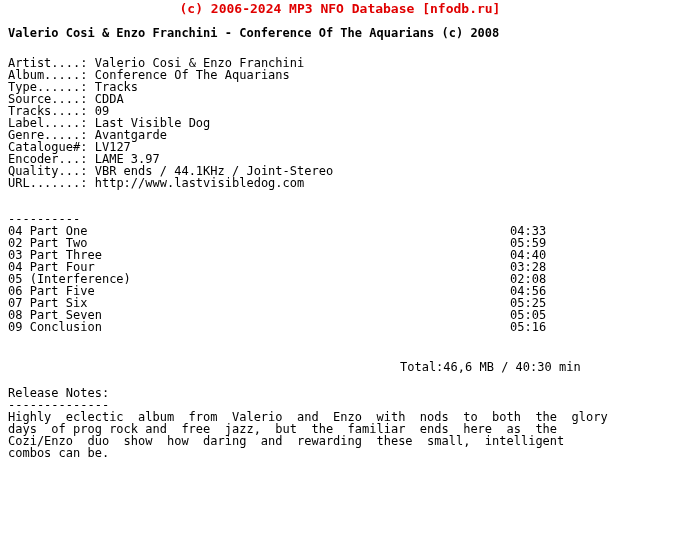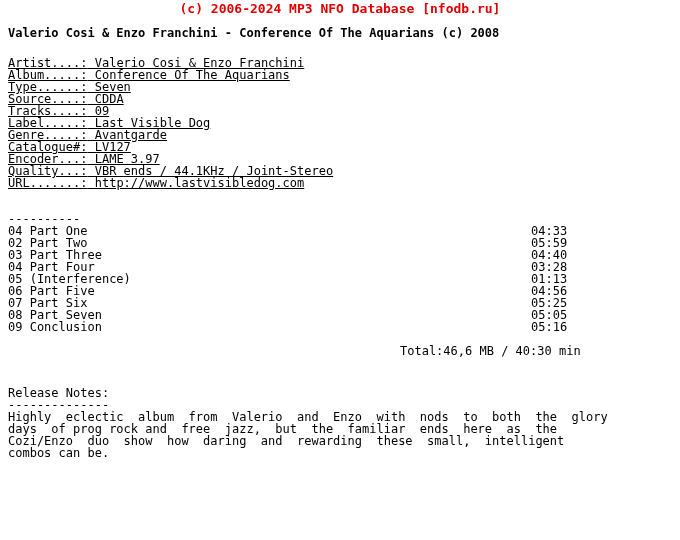--- a/index.html
+++ b/index.html
@@ -48,21 +48,20 @@
   .title-line {
     white-space: pre;
     height: 12px;
     line-height: 12px;
     font-weight: bold;
   }
   .meta-row {
     white-space: pre;
     height: 12px;
     line-height: 12px;
-    text-decoration: underline;
   }
   .meta-key {
     white-space: pre;
   }
   .meta-val {
     white-space: pre;
   }
   .section-head {
     white-space: pre;
     height: 12px;
@@ -77,35 +76,35 @@
     position: relative;
     white-space: pre;
     height: 12px;
     line-height: 12px;
   }
   .track-left {
     white-space: pre;
   }
   .track-time {
     position: absolute;
-    left: 523px;
+    left: 502px;
     top: 0;
     white-space: pre;
     text-align: center;
   }
   .total-row {
     position: relative;
     height: 12px;
     line-height: 12px;
     white-space: pre;
   }
   .total-text {
     position: absolute;
     left: 392px;
-    top: 0;
+    top: 16px;
     white-space: pre;
   }
   .notes-line {
     white-space: pre;
     height: 12px;
     line-height: 12px;
   }
 </style>
 </head>
 <body>
@@ -119,42 +118,42 @@
   <div class="body-area">
 
     <div class="title-line">Valerio Cosi &amp; Enzo Franchini - Conference Of The Aquarians (c) 2008</div>
 
     <div class="blank"></div>
     <div class="blank-half"></div>
 
     <div id="info-block">
         <div class="meta-row"><span class="meta-key">Artist....:</span><span class="meta-val"> Valerio Cosi &amp; Enzo Franchini</span></div>
         <div class="meta-row"><span class="meta-key">Album.....:</span><span class="meta-val"> Conference Of The Aquarians</span></div>
-        <div class="meta-row"><span class="meta-key">Type......:</span><span class="meta-val"> Seven</span></div>
+        <div class="meta-row"><span class="meta-key">Type......:</span><span class="meta-val"> Tracks</span></div>
         <div class="meta-row"><span class="meta-key">Source....:</span><span class="meta-val"> CDDA</span></div>
         <div class="meta-row"><span class="meta-key">Tracks....:</span><span class="meta-val"> 09</span></div>
         <div class="meta-row"><span class="meta-key">Label.....:</span><span class="meta-val"> Last Visible Dog</span></div>
         <div class="meta-row"><span class="meta-key">Genre.....:</span><span class="meta-val"> Avantgarde</span></div>
         <div class="meta-row"><span class="meta-key">Catalogue#:</span><span class="meta-val"> LV127</span></div>
         <div class="meta-row"><span class="meta-key">Encoder...:</span><span class="meta-val"> LAME 3.97</span></div>
         <div class="meta-row"><span class="meta-key">Quality...:</span><span class="meta-val"> VBR ends / 44.1KHz / Joint-Stereo</span></div>
         <div class="meta-row"><span class="meta-key">URL.......:</span><span class="meta-val"> http://www.lastvisibledog.com</span></div>
       </div>
 
     <div class="blank"></div>
     <div class="blank"></div>
 
     <div class="rule">----------</div>
 
     <div id="tracklist-block">
         <div class="track-row"><span class="track-left">04 Part One</span><span class="track-time">04:33</span></div>
         <div class="track-row"><span class="track-left">02 Part Two</span><span class="track-time">05:59</span></div>
         <div class="track-row"><span class="track-left">03 Part Three</span><span class="track-time">04:40</span></div>
         <div class="track-row"><span class="track-left">04 Part Four</span><span class="track-time">03:28</span></div>
-        <div class="track-row"><span class="track-left">05 (Interference)</span><span class="track-time">01:13</span></div>
+        <div class="track-row"><span class="track-left">05 (Interference)</span><span class="track-time">02:08</span></div>
         <div class="track-row"><span class="track-left">06 Part Five</span><span class="track-time">04:56</span></div>
         <div class="track-row"><span class="track-left">07 Part Six</span><span class="track-time">05:25</span></div>
         <div class="track-row"><span class="track-left">08 Part Seven</span><span class="track-time">05:05</span></div>
         <div class="track-row"><span class="track-left">09 Conclusion</span><span class="track-time">05:16</span></div>
       </div>
 
     <div class="blank"></div>
 
     <div class="total-row">
       <span class="total-text">Total:46,6 MB / 40:30 min</span>

